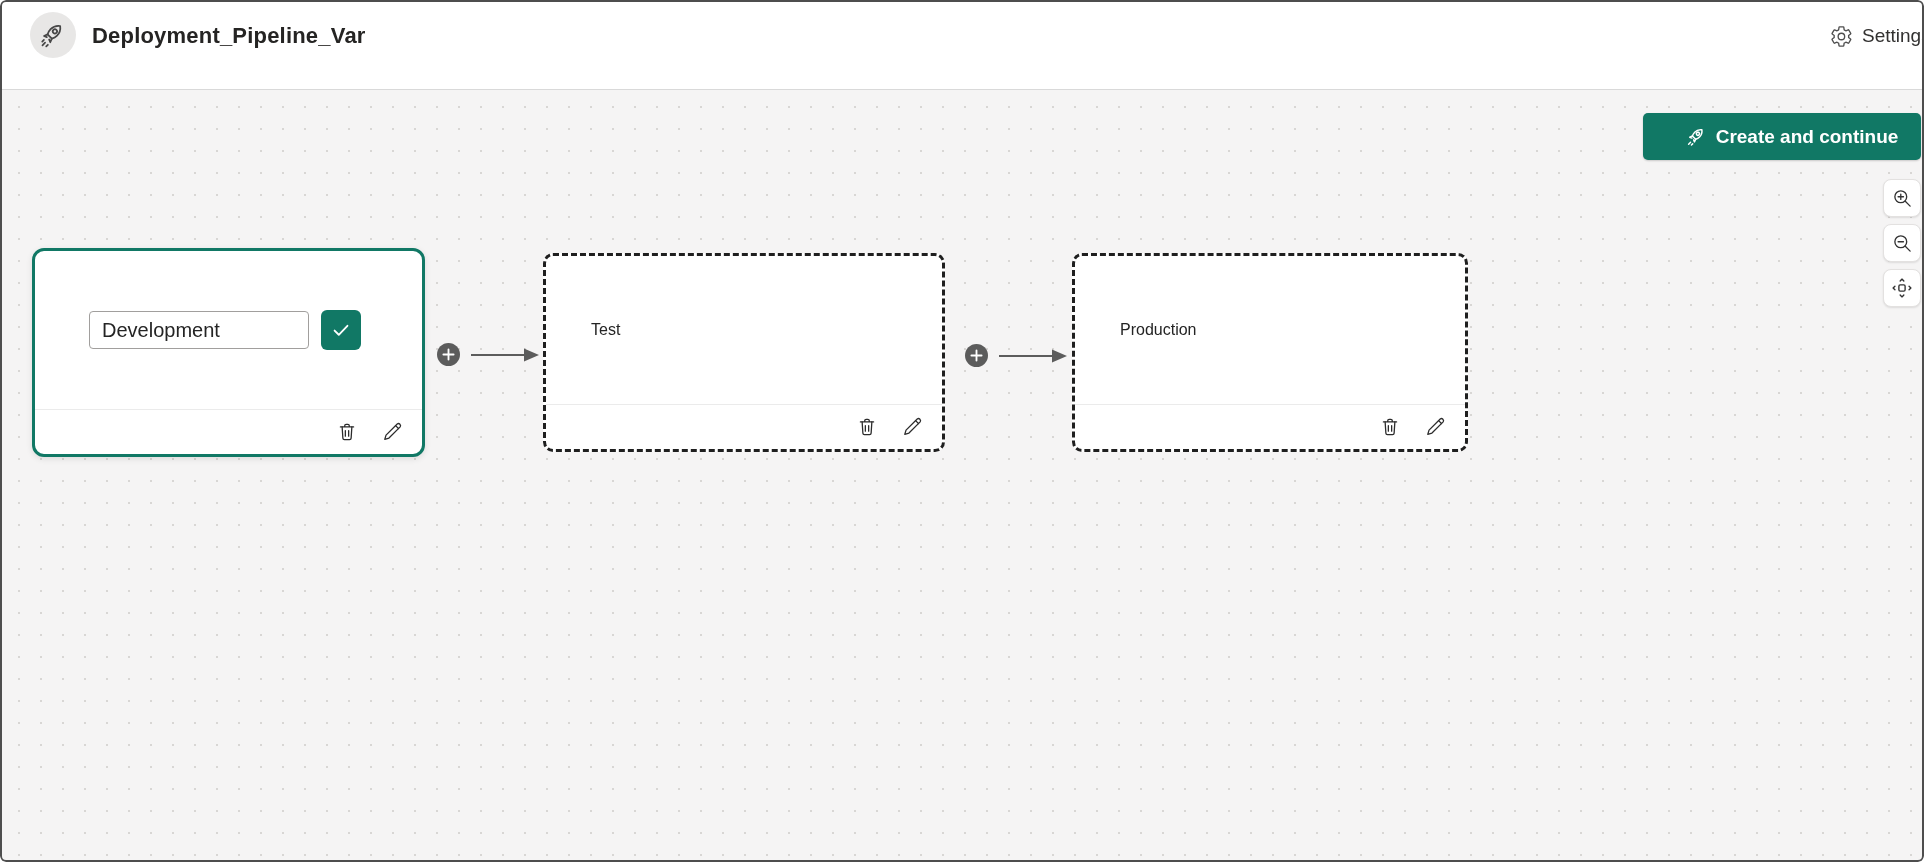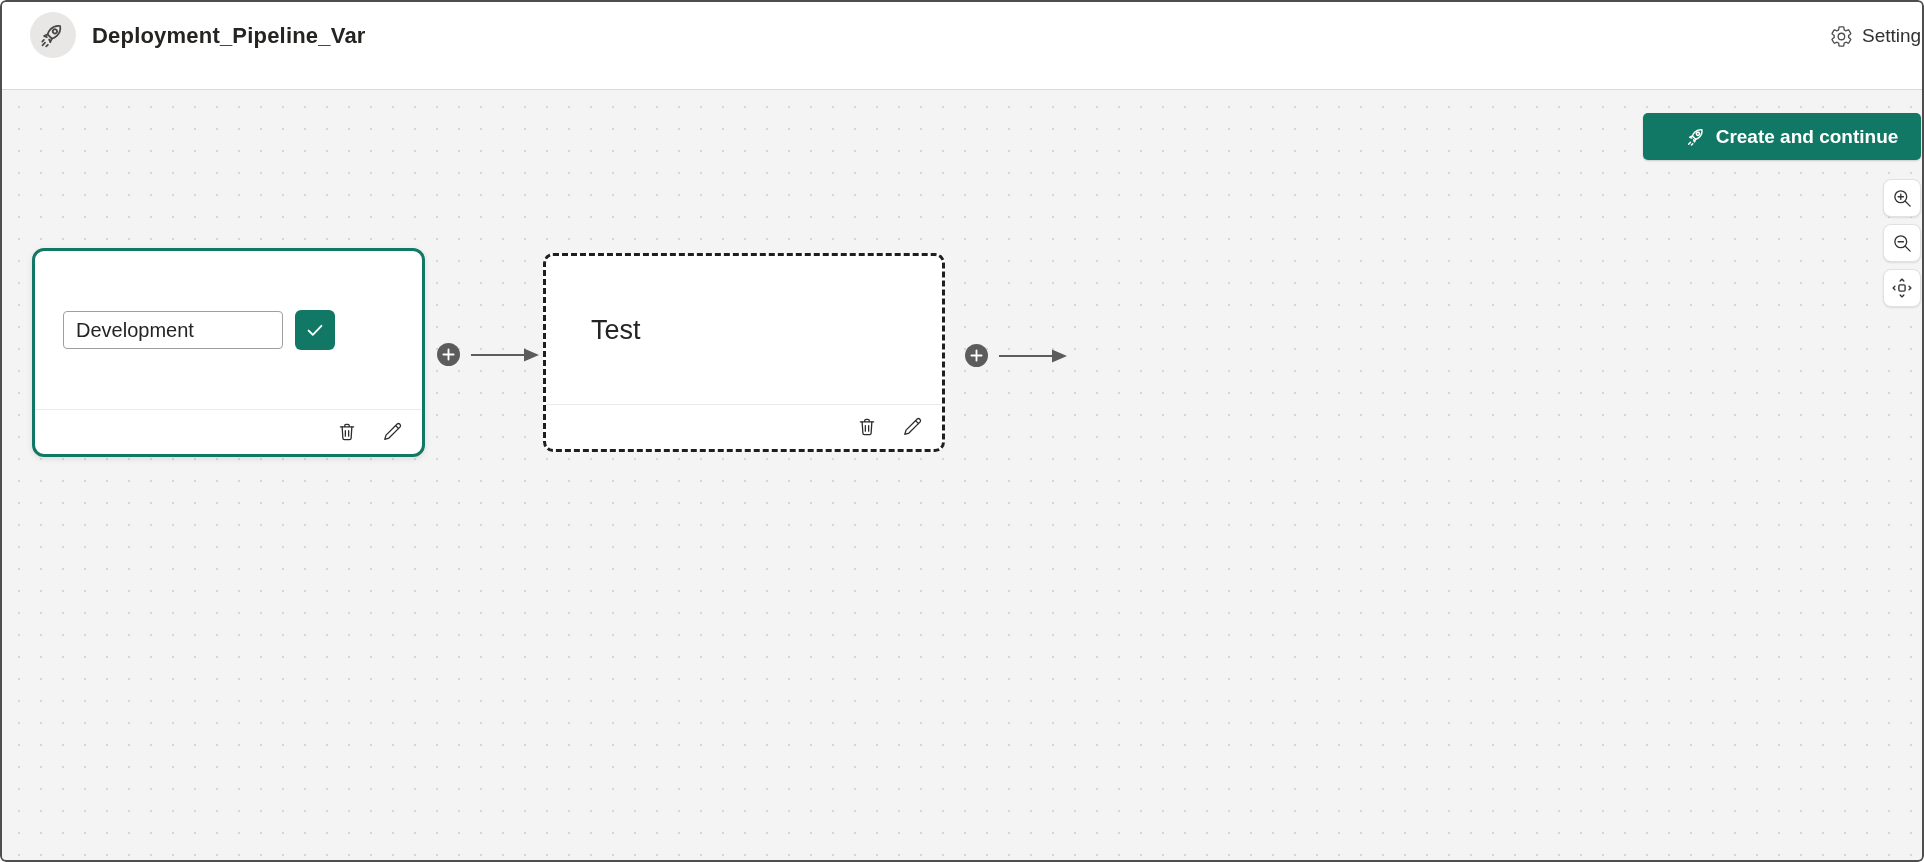--- a/index.html
+++ b/index.html
@@ -41,24 +41,24 @@
   .stage-card{position:absolute;background:#fff;display:flex;flex-direction:column;}
   .stage-card.active{
     left:32px;top:158px;width:393px;height:209px;
     border:3px solid #117865;border-radius:12px;
     box-shadow:0 2px 6px rgba(0,0,0,.10);
   }
   .stage-card.dashed{border:3px dashed #1f1f1f;border-radius:10px;}
   .stage-test{left:543px;top:163px;width:402px;height:199px;}
   .stage-prod{left:1072px;top:163px;width:396px;height:199px;}
   .stage-body{flex:1;display:flex;align-items:center;border-bottom:1px solid #ebebeb;}
-  .stage-label{font-size:27px;color:#242424;padding-left:45px;}
+  .stage-label{font-size:16px;color:#242424;padding-left:45px;}
   .stage-footer{height:44px;display:flex;align-items:center;justify-content:flex-end;gap:20px;padding-right:16px;}
   .icon-btn{background:none;border:none;padding:2px;cursor:pointer;display:flex;align-items:center;justify-content:center;}
-  .rename-row{display:flex;align-items:center;gap:12px;padding-left:28px;width:100%;}
+  .rename-row{display:flex;align-items:center;gap:12px;padding-left:54px;width:100%;}
   .rename-input{
     width:220px;height:38px;border:1px solid #a19f9d;border-radius:4px;background:#fff;
     font-family:"Liberation Sans", sans-serif;font-size:20px;color:#242424;padding:0 12px;outline:none;
   }
   .confirm-btn{
     width:40px;height:40px;background:#117865;border:none;border-radius:6px;
     display:flex;align-items:center;justify-content:center;cursor:pointer;flex:none;
   }
   
   .connector{position:absolute;display:flex;align-items:center;gap:9px;}
@@ -196,17 +196,37 @@
         <svg width="13" height="13" viewBox="0 0 14 14" fill="none" stroke="#ffffff" stroke-width="2" stroke-linecap="round">
           <path d="M7 1.5v11M1.5 7h11"></path>
         </svg>
       </button>
       <svg width="72" height="16" viewBox="0 0 72 16">
         <line x1="2" y1="8" x2="56" y2="8" stroke="#5c5c5c" stroke-width="2.2"></line>
         <polygon points="55,1.5 70,8 55,14.5" fill="#5c5c5c"></polygon>
       </svg>
     </div>
 
+    <div class="stage-card dashed stage-prod">
+      <div class="stage-body">
+        <span class="stage-label">Production</span>
+      </div>
+      <div class="stage-footer">
+        <button class="icon-btn">
+          <svg width="22" height="22" viewBox="0 0 24 24" fill="none" stroke="#2b2b2b" stroke-width="1.4" stroke-linecap="round" stroke-linejoin="round">
+            <path d="M4.8 6.5h14.4M9.5 6.3V5.2c0-.9.7-1.6 1.6-1.6h1.8c.9 0 1.6.7 1.6 1.6v1.1"></path>
+            <path d="M6.7 6.5l.8 12.2c.05.9.8 1.6 1.7 1.6h5.6c.9 0 1.65-.7 1.7-1.6l.8-12.2"></path>
+            <path d="M10.2 10.4v6.2M13.8 10.4v6.2"></path>
+          </svg>
+        </button>
+        <button class="icon-btn">
+          <svg width="22" height="22" viewBox="0 0 24 24" fill="none" stroke="#2b2b2b" stroke-width="1.4" stroke-linecap="round" stroke-linejoin="round">
+            <path d="M16.6 3.2a2.3 2.3 0 0 1 3.2 3.2L7.6 18.6 3 20l1.4-4.6L16.6 3.2z"></path>
+            <path d="M14.8 5l3.2 3.2"></path>
+          </svg>
+        </button>
+      </div>
+    </div>
 
   </div>
 
   <div class="frame"></div>
 </div>
 
 </body></html>

